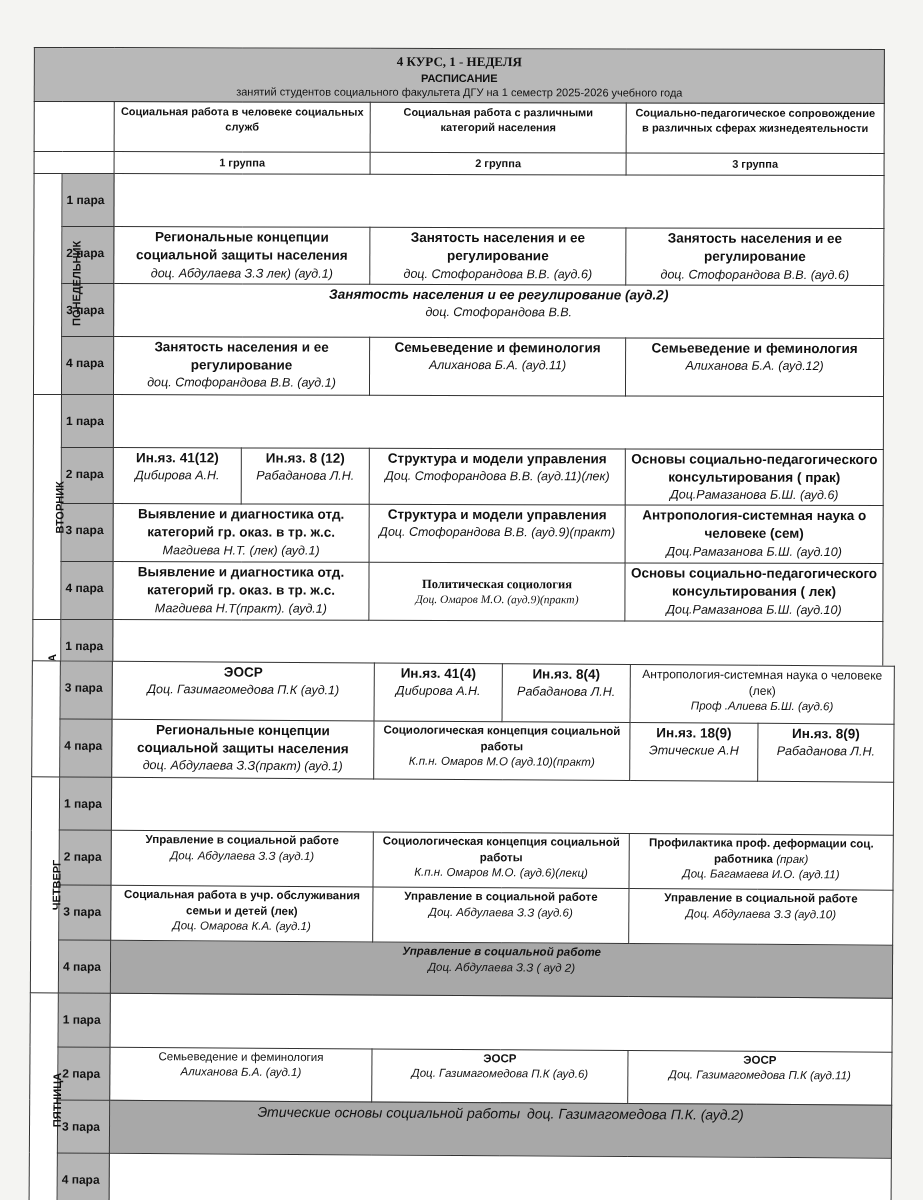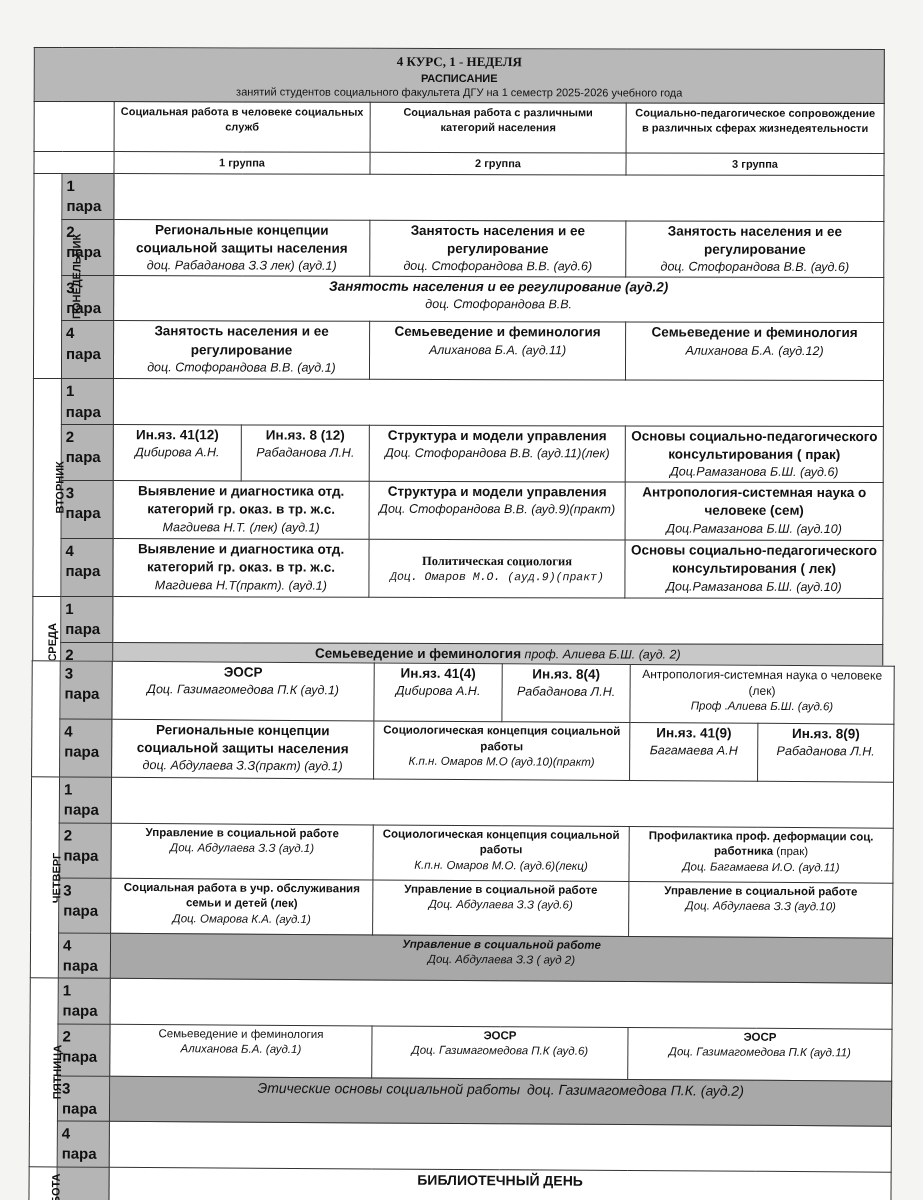--- a/index.html
+++ b/index.html
@@ -10,25 +10,25 @@
   .t1 { left:33px; top:48px; width:850px; transform:rotate(0.15deg); }
   .t2 { left:30px; top:663px; width:862px; transform:rotate(0.35deg); }
   .hdr { background:#b8b8b8; padding:4px 4px 2px; }
   .hdr .title { font-family:"Liberation Serif", serif; font-weight:bold; font-size:13px; }
   .hdr .sub { font-weight:bold; font-size:11px; }
   .hdr .sub2 { font-size:11px; }
   .dir { font-weight:bold; font-size:11px; padding:2px 6px; }
   .grp { font-weight:bold; font-size:11px; padding:3px 4px; }
   .day { width:28px; padding:0; vertical-align:middle; }
   .day span { display:inline-block; transform:rotate(-90deg); white-space:nowrap; font-weight:bold; font-size:11px; }
-  .pair { width:46px; background:#b5b5b5; text-align:left; font-weight:bold; font-size:15px; padding:2px 4px; }
+  .pair { width:46px; background:#b5b5b5; text-align:left; font-weight:bold; font-size:12px; padding:18px 4px; }
   .subj { font-weight:bold; font-size:13.5px; }
   .tch { font-style:italic; font-size:12.5px; }
   .serif .subj { font-family:"Liberation Serif", serif; font-size:12.5px; }
-  .serif .tch { font-family:Liberation Mono, monospace; font-size:11.5px; }
+  .serif .tch { font-family:Liberation Serif, serif; font-size:11.5px; }
   .shaded { background:#a8a8a8; }
   .shaded2 { background:#c8c8c8; }
   .plain .subj { font-weight:normal; font-size:12px; }
   .plain .tch { font-size:11.5px; }
   .big { font-weight:bold; font-size:14px; }
   .small { font-size:11.5px; }
   .inl { white-space:nowrap; }
 </style>
 </head>
 <body>
@@ -65,21 +65,21 @@
 
   <tr style="height:27px">
     <td rowspan="4" class="day"><span>ПОНЕДЕЛЬНИК</span></td>
     <td class="pair">1 пара</td>
     <td colspan="4"></td>
   </tr>
   <tr style="height:55px">
     <td class="pair">2 пара</td>
     <td colspan="2">
           <div class="subj">Региональные концепции социальной защиты населения</div>
-          <div class="tch">доц. Рабаданова З.З лек) (ауд.1)</div>
+          <div class="tch">доц. Абдулаева З.З лек) (ауд.1)</div>
         </td>
     <td>
           <div class="subj">Занятость населения и ее регулирование</div>
           <div class="tch">доц. Стофорандова В.В. (ауд.6)</div>
         </td>
     <td>
           <div class="subj">Занятость населения и ее регулирование</div>
           <div class="tch">доц. Стофорандова В.В. (ауд.6)</div>
         </td>
   </tr>
@@ -212,22 +212,22 @@
     <td class="pair">4 пара</td>
     <td>
           <div class="subj">Региональные концепции социальной защиты населения</div>
           <div class="tch">доц. Абдулаева З.З(практ) (ауд.1)</div>
         </td>
     <td colspan="2">
           <div class="subj small">Социологическая концепция социальной работы</div>
           <div class="tch small">К.п.н. Омаров М.О (ауд.10)(практ)</div>
         </td>
     <td>
-          <div class="subj">Ин.яз. 41(9)</div>
-          <div class="tch">Багамаева А.Н</div>
+          <div class="subj">Ин.яз. 18(9)</div>
+          <div class="tch">Этические А.Н</div>
         </td>
     <td>
           <div class="subj">Ин.яз.  8(9)</div>
           <div class="tch">Рабаданова Л.Н.</div>
         </td>
   </tr>
 
   <tr style="height:24px">
     <td rowspan="4" class="day"><span>ЧЕТВЕРГ</span></td>
     <td class="pair">1 пара</td>
@@ -237,21 +237,21 @@
     <td class="pair">2 пара</td>
     <td>
           <div class="subj small">Управление в социальной работе</div>
           <div class="tch small">Доц. Абдулаева З.З (ауд.1)</div>
         </td>
     <td colspan="2">
           <div class="subj small">Социологическая концепция социальной работы</div>
           <div class="tch small">К.п.н. Омаров М.О.  (ауд.6)(лекц)</div>
         </td>
     <td colspan="2">
-          <div class="subj small"><span>Профилактика проф. деформации соц. работника</span> <span style="font-weight:normal;">(прак)</span></div>
+          <div class="subj small"><span>Профилактика проф. деформации соц. работника</span> <span style="font-weight:normal;font-style:italic">(прак)</span></div>
           <div class="tch small">Доц. Багамаева И.О. (ауд.11)</div>
         </td>
   </tr>
   <tr style="height:55px">
     <td class="pair">3 пара</td>
     <td>
           <div class="subj small">Социальная работа в учр. обслуживания семьи и детей (лек)</div>
           <div class="tch small">Доц. Омарова К.А. (ауд.1)</div>
         </td>
     <td colspan="2">

